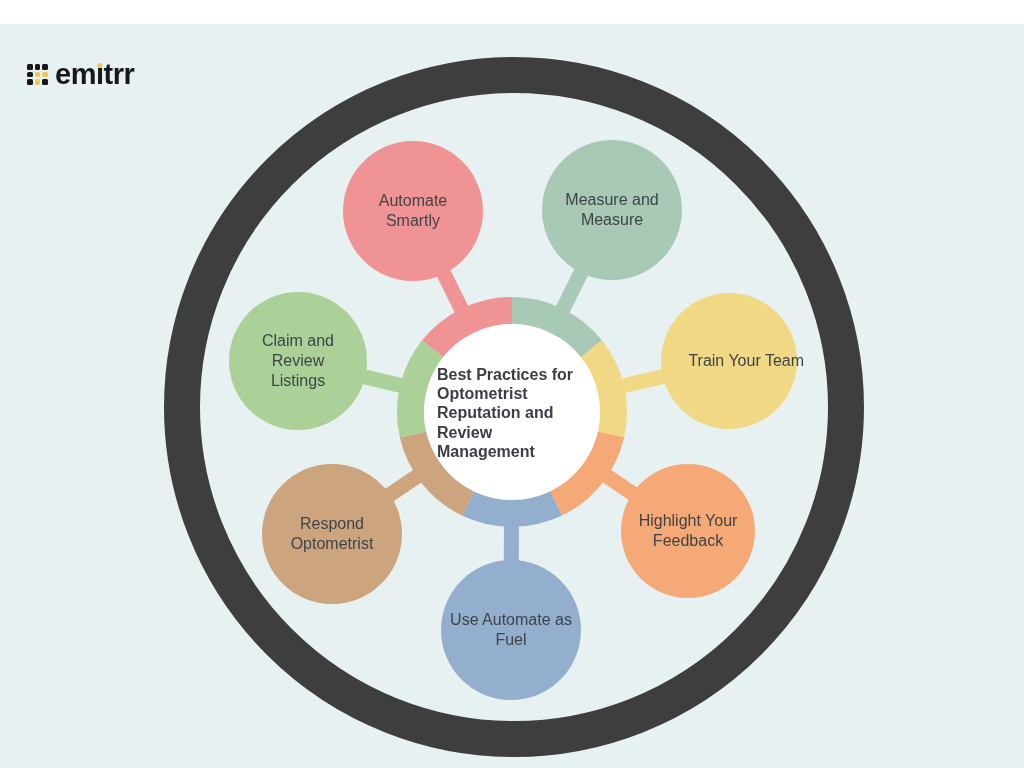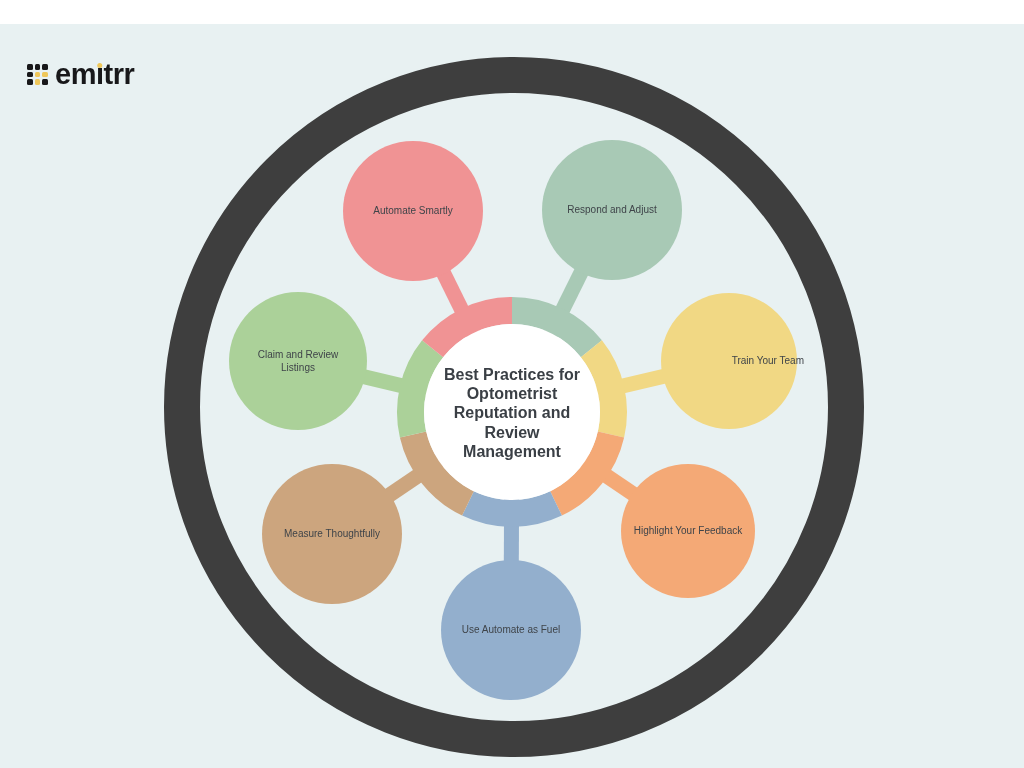--- a/index.html
+++ b/index.html
@@ -38,29 +38,28 @@
     position:absolute;top:2.5px;left:50%;transform:translateX(-50%);
     width:5.5px;height:5.5px;border-radius:50%;
     background:var(--logo-accent,#EFC75A);
   }
 
   
   .hub-title{
     position:absolute;left:512px;top:389px;
     transform:translate(-50%,-50%);
     width:150px;
-    text-align:center;
     font-size:16px;font-weight:700;line-height:1.2;
     color:var(--hub-text,#3A3F45);
   }
   .node-label{
     position:absolute;
     transform:translate(-50%,-50%);
     text-align:center;
-    font-size:10px;line-height:1.25;
+    font-size:16px;line-height:1.25;
     color:var(--node-text,#3F4449);
   }
 </style>
 </head>
 <body>
 
 <div class="stage" style="--bg: #E8F1F2; --logo-text: #18181A; --logo-accent: #EFC75A; --hub-text: #3A3F45; --node-text: #3F4449;">
 
   <svg id="diagram-svg" width="1024" height="768" viewBox="0 0 1024 768">
       <circle cx="514" cy="383" r="332" fill="none" stroke="#3E3E3E" stroke-width="36"></circle>
@@ -99,22 +98,22 @@
         <span class="dot k"></span>
         <span class="dot y"></span>
         <span class="dot k"></span>
       </span>
     <span class="logo-text">em<span class="iwrap">ı<span class="tittle"></span></span>trr</span>
   </div>
 
   <div class="hub-title">Best Practices for Optometrist Reputation and Review Management</div>
 
   <div id="labels">
-      <div class="node-label" style="left: 612px; top: 186px; width: 104px;">Respond and Adjust</div>
+      <div class="node-label" style="left: 612px; top: 186px; width: 104px;">Measure and Measure</div>
       <div class="node-label" style="left: 729px; top: 337px; width: 150px; text-align: right;">Train Your Team</div>
       <div class="node-label" style="left: 688px; top: 507px; width: 118px;">Highlight Your Feedback</div>
       <div class="node-label" style="left: 511px; top: 606px; width: 132px;">Use Automate as Fuel</div>
-      <div class="node-label" style="left: 332px; top: 510px; width: 100px;">Measure Thoughtfully</div>
+      <div class="node-label" style="left: 332px; top: 510px; width: 100px;">Respond Optometrist</div>
       <div class="node-label" style="left: 298px; top: 337px; width: 82px;">Claim and Review Listings</div>
       <div class="node-label" style="left: 413px; top: 187px; width: 92px;">Automate Smartly</div>
     </div>
 
 </div>
 
 </body></html>

